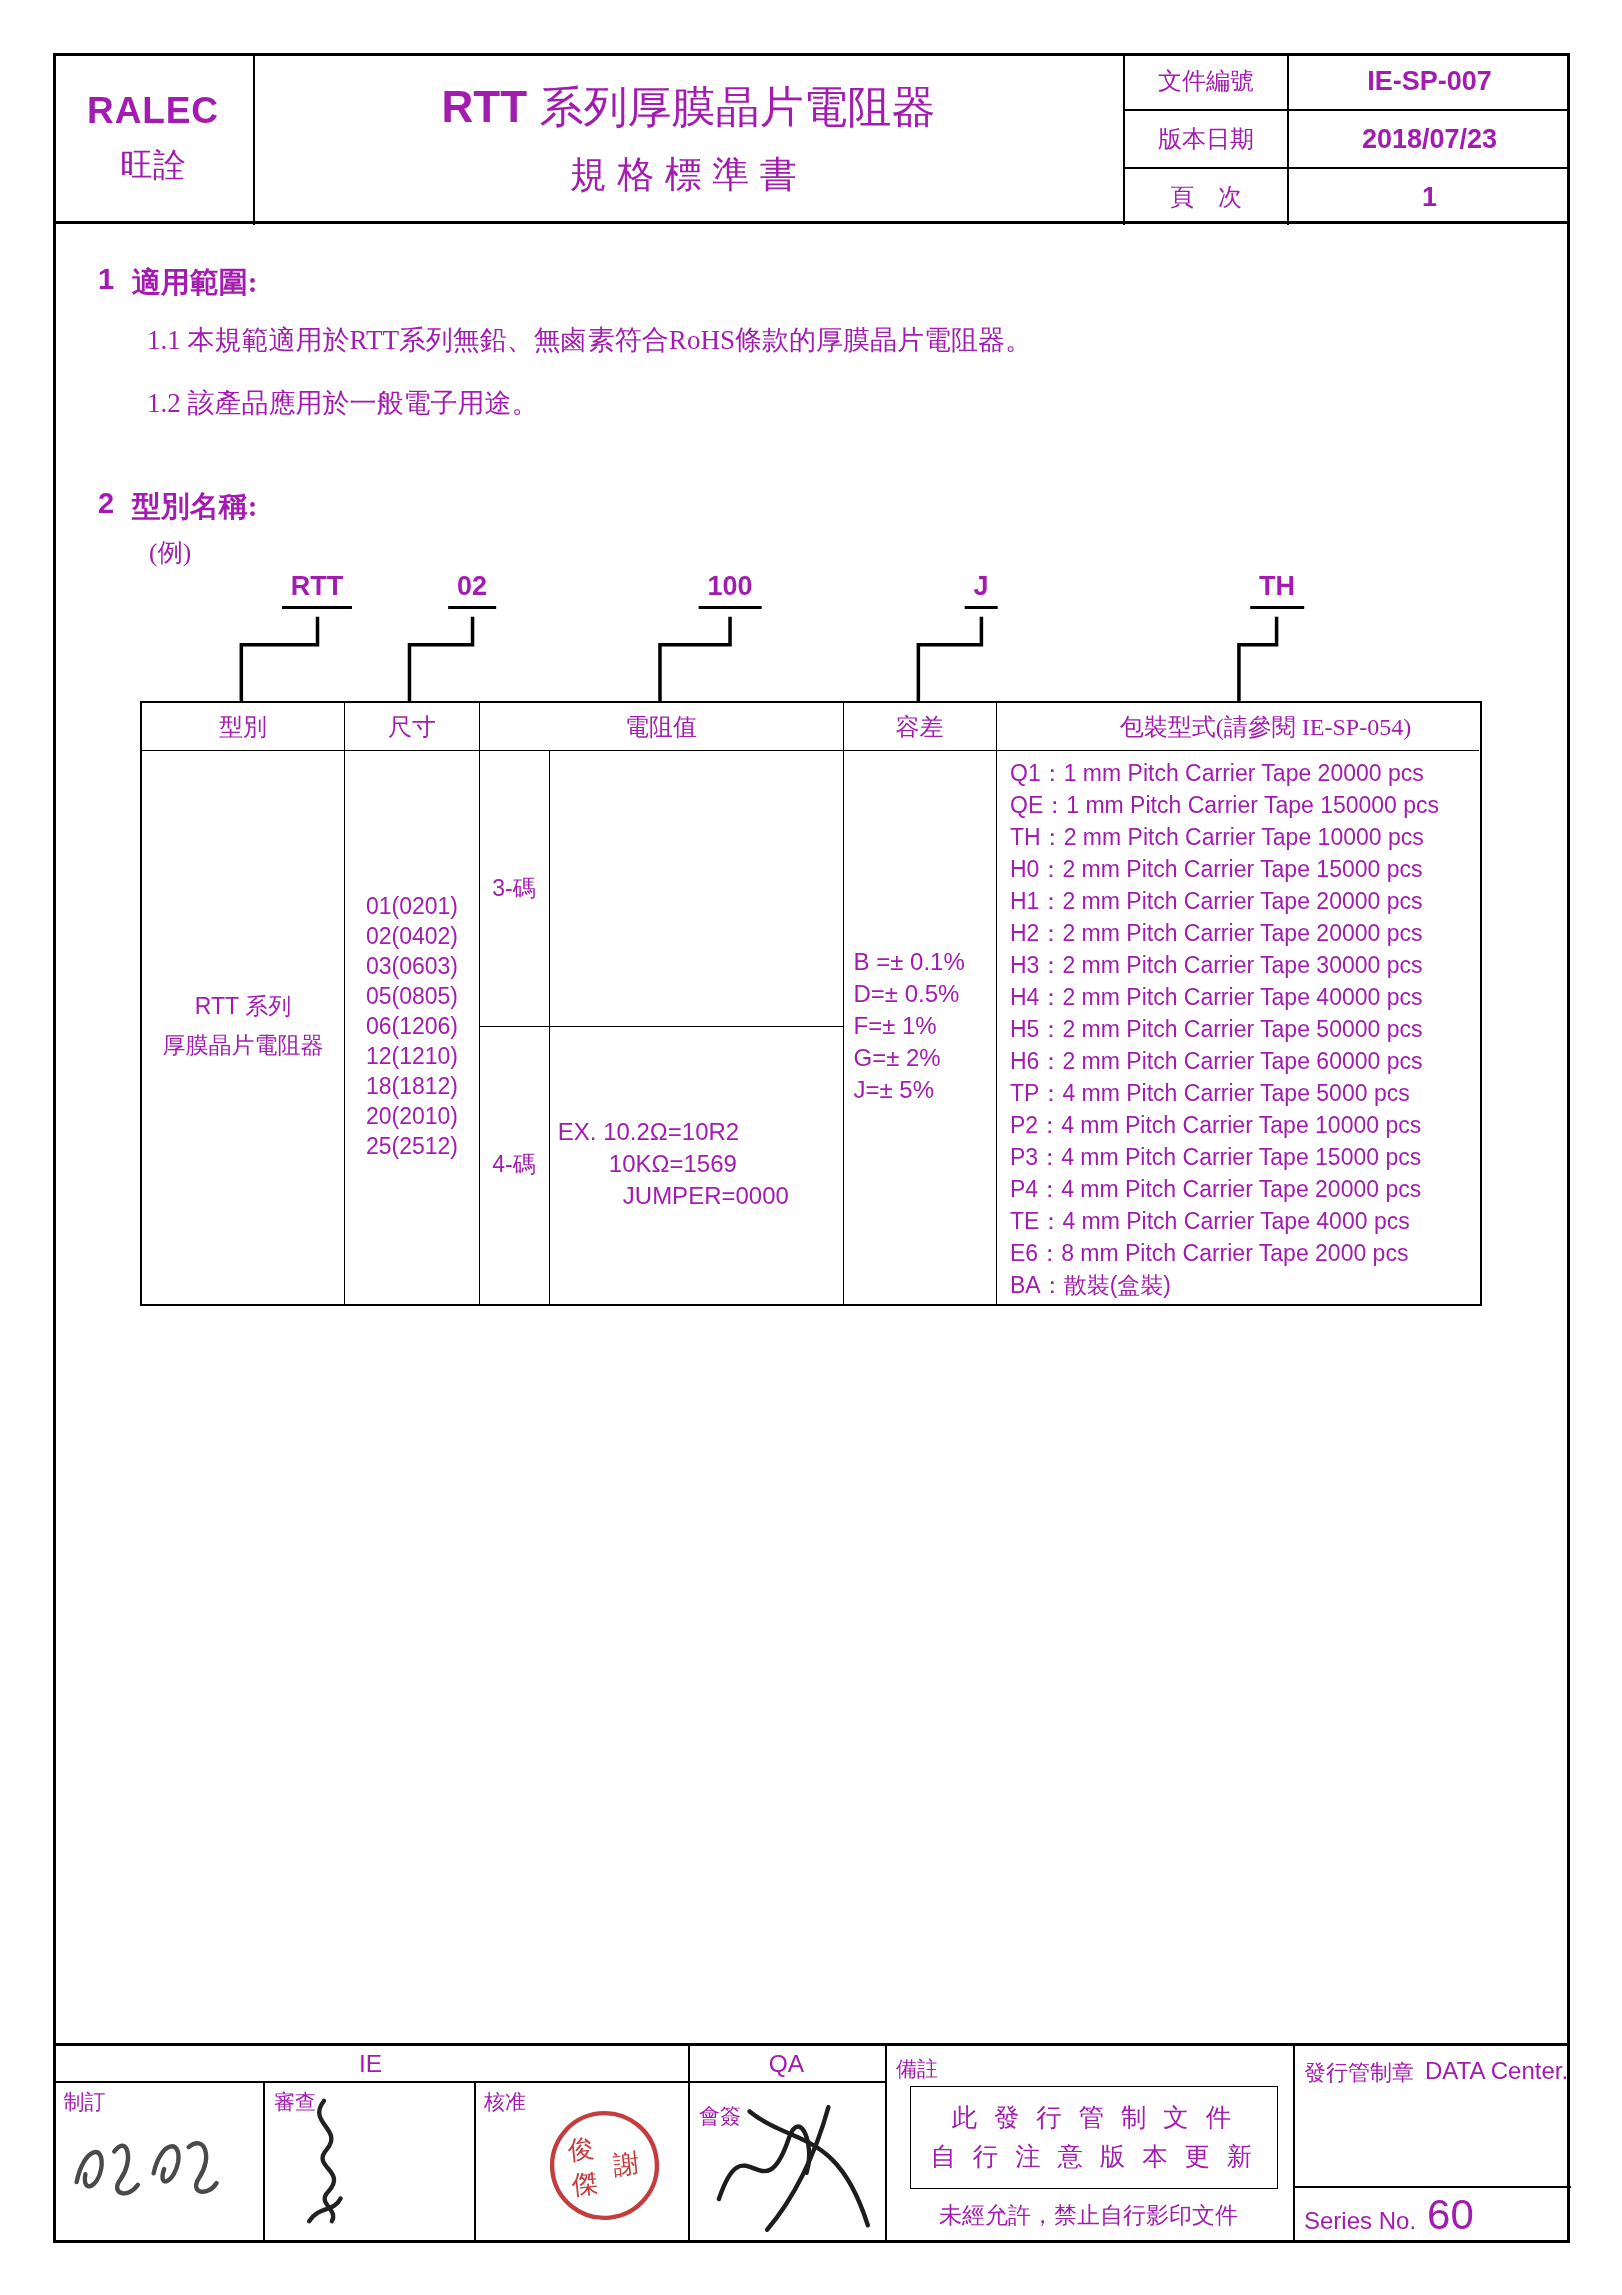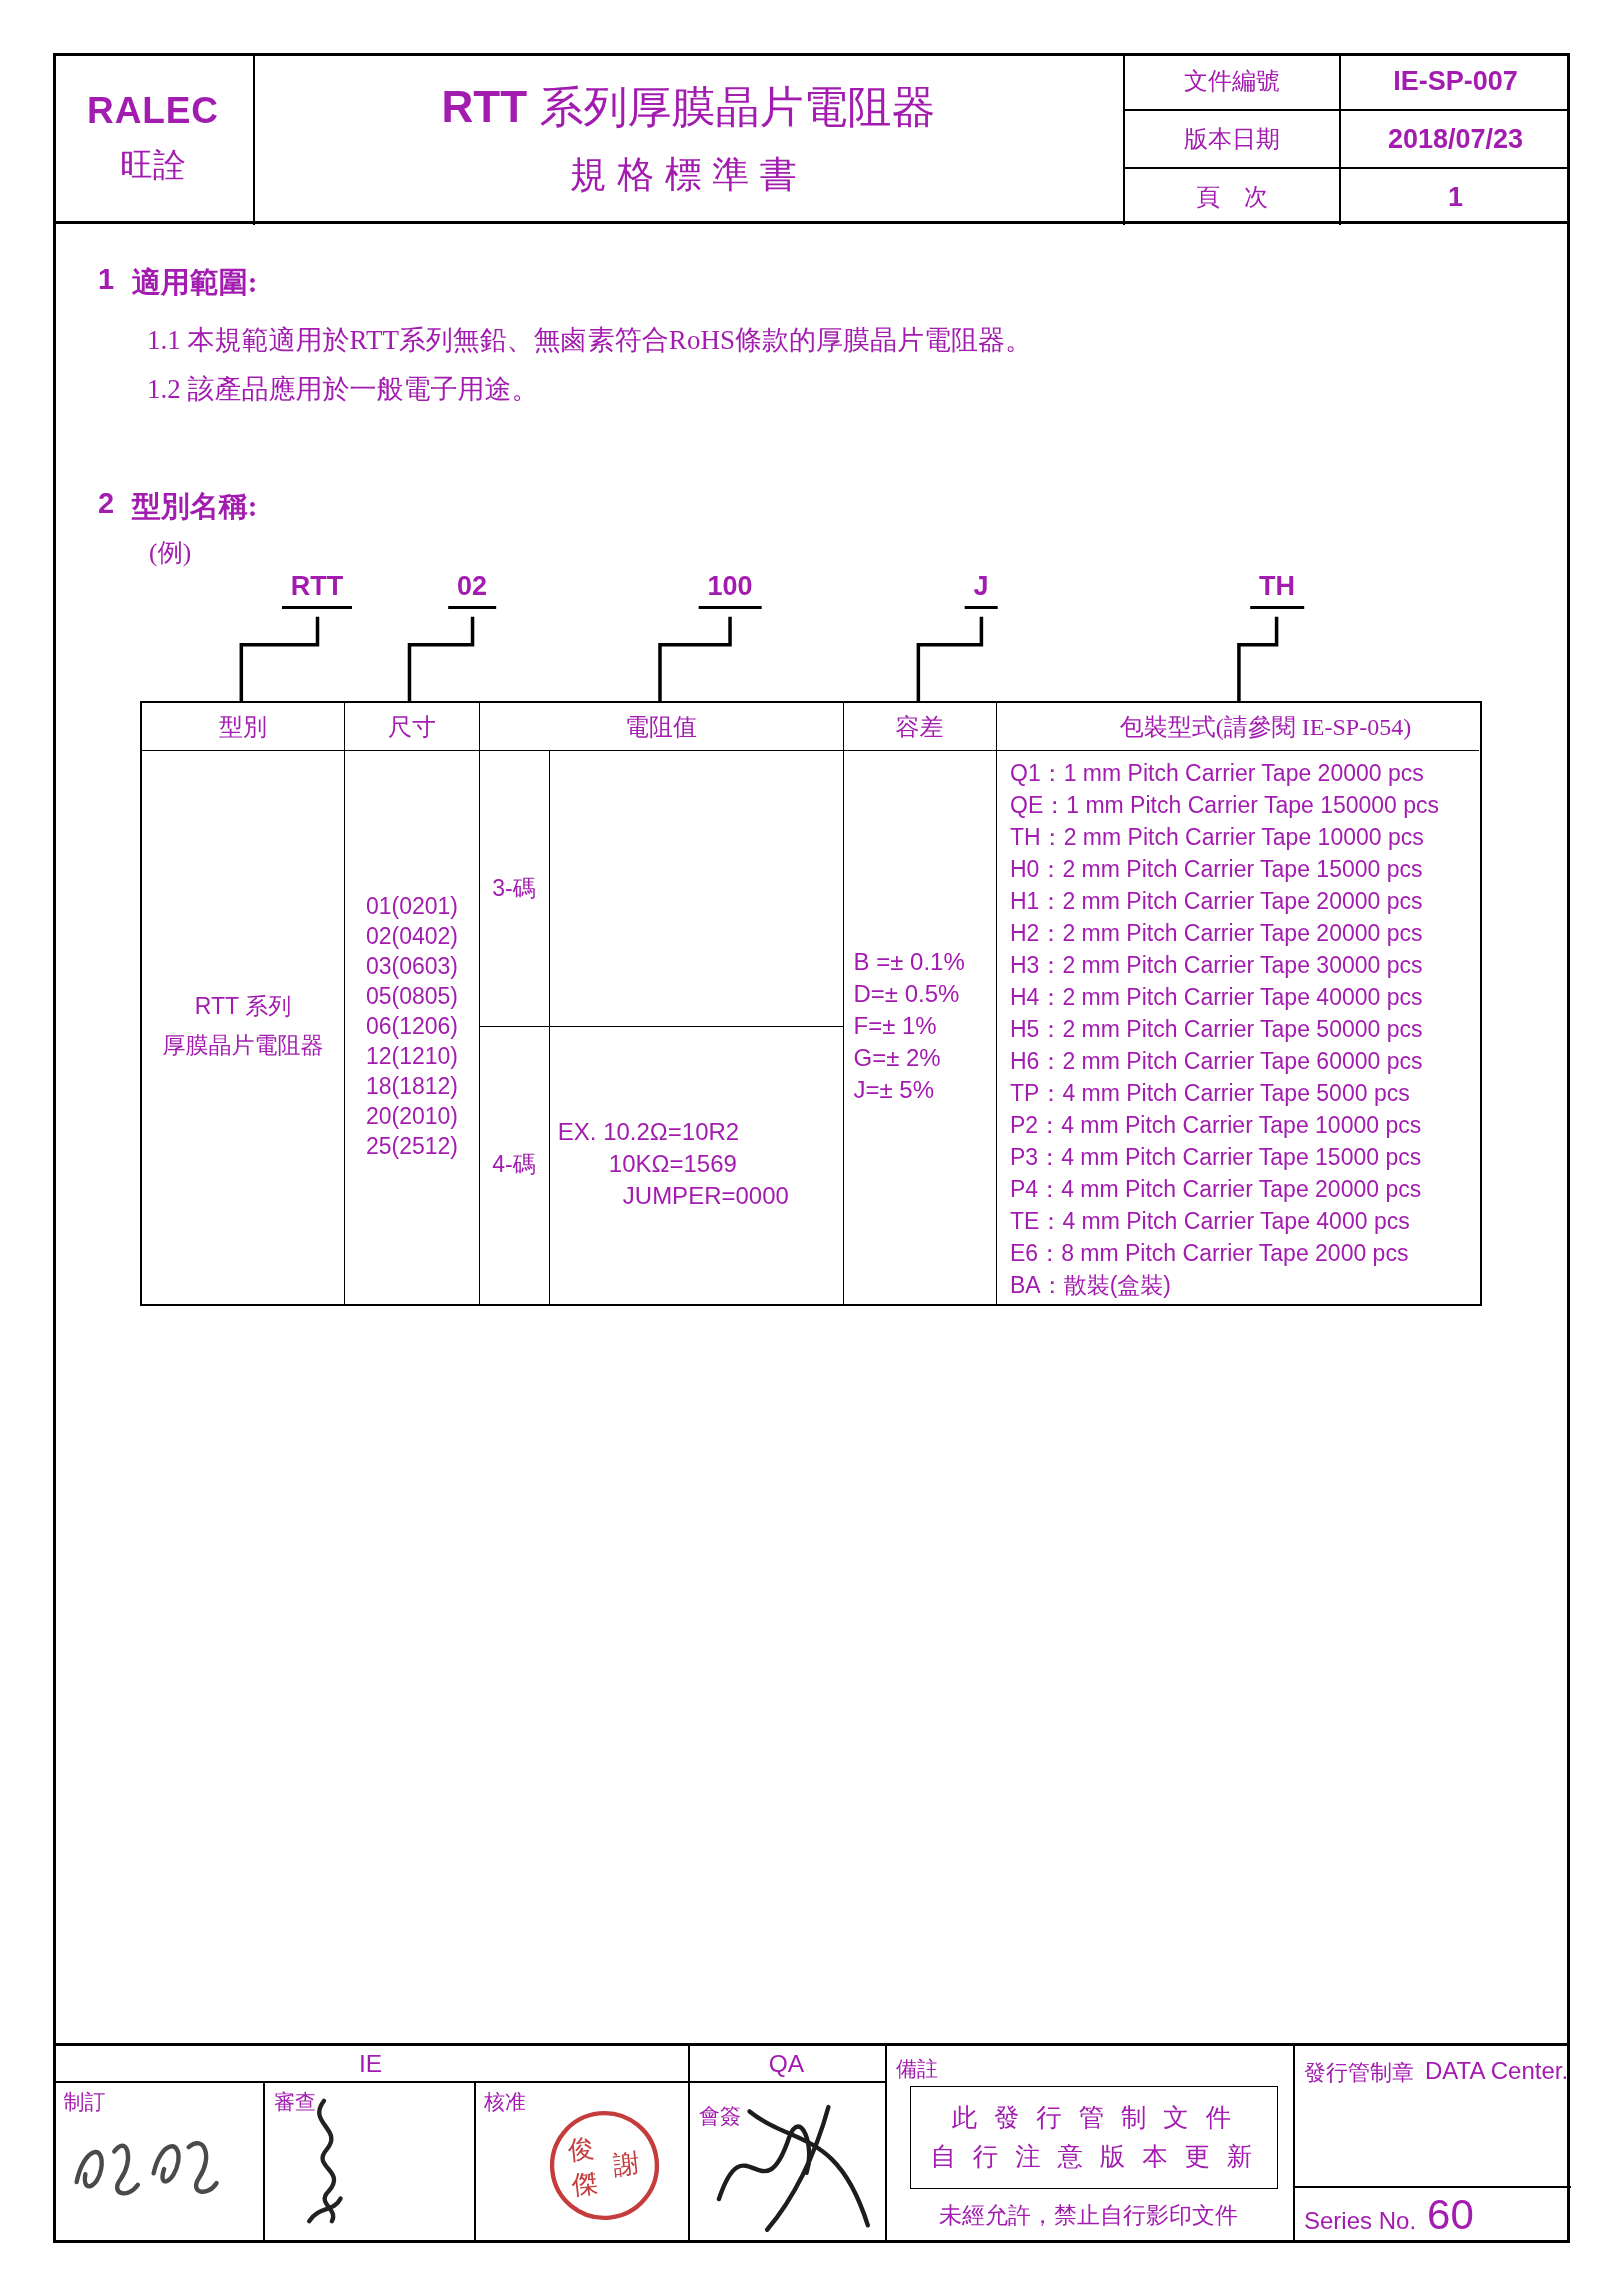--- a/index.html
+++ b/index.html
@@ -23,21 +23,21 @@
   .hdr-logo .l2 { font-size:33px; }
   .hdr-title { left:254px; top:53px; width:869px; height:172px;
                display:flex; flex-direction:column; align-items:center; justify-content:center; gap:12.3px; }
   .hdr-title .t1 { font-size:44px; display:flex; gap:12.3px; align-items:baseline; }
   .hdr-title .t1 .code { font-family:"Liberation Sans",sans-serif; }
   .hdr-title .t2 { font-size:37px; letter-spacing:10.5px; }
   .hdr-fields { left:1123px; top:53px; width:447px; height:172px; border-left:2.6px solid #000;
                 display:flex; flex-direction:column; }
   .hdr-row { flex:1; display:flex; }
   .hdr-row + .hdr-row { border-top:2.6px solid #000; }
-  .hdr-row .lab { width:216px; border-right:2.6px solid #000; display:flex; align-items:center; justify-content:center; font-size:24px; }
+  .hdr-row .lab { width:164px; border-right:2.6px solid #000; display:flex; align-items:center; justify-content:center; font-size:24px; }
   .hdr-row .val { flex:1; display:flex; align-items:center; justify-content:center; font-size:27px; font-weight:bold; }
   .hdr-bottom { left:53px; top:221px; width:1517px; height:0; border-top:3.5px solid #000; }
 
   
   .sec-h { font-size:29px; font-weight:bold; display:flex; gap:17.5px; }
   .sec-item { font-size:27px; }
   .example { font-size:25.4px; }
 
   
   .pcode { top:571px; font-size:27px; font-weight:bold; border-bottom:3.5px solid #000;
@@ -109,21 +109,21 @@
       <div class="val">1</div>
     </div>
   </div>
   <div class="abs hdr-bottom"></div>
 
   <div class="abs sec-h" style="left:98px; top:263px;">
     <span>1</span>
     <span class="hand">適用範圍:</span>
   </div>
   <div class="abs sec-item hand" style="left:147px; top:322px;">1.1 本規範適用於RTT系列無鉛、無鹵素符合RoHS條款的厚膜晶片電阻器。</div>
-  <div class="abs sec-item hand" style="left:147px; top:371px;">1.2 該產品應用於一般電子用途。</div>
+  <div class="abs sec-item hand" style="left:147px; top:385px;">1.2 該產品應用於一般電子用途。</div>
 
   <div class="abs sec-h" style="left:98px; top:487px;">
     <span>2</span>
     <span class="hand">型別名稱:</span>
   </div>
   <div class="abs example hand" style="left:149px; top:536px;">(例)</div>
 
   <div class="abs pcode" style="left:317px;">RTT</div>
   <div class="abs pcode" style="left:472px;">02</div>
   <div class="abs pcode" style="left:730px;">100</div>

